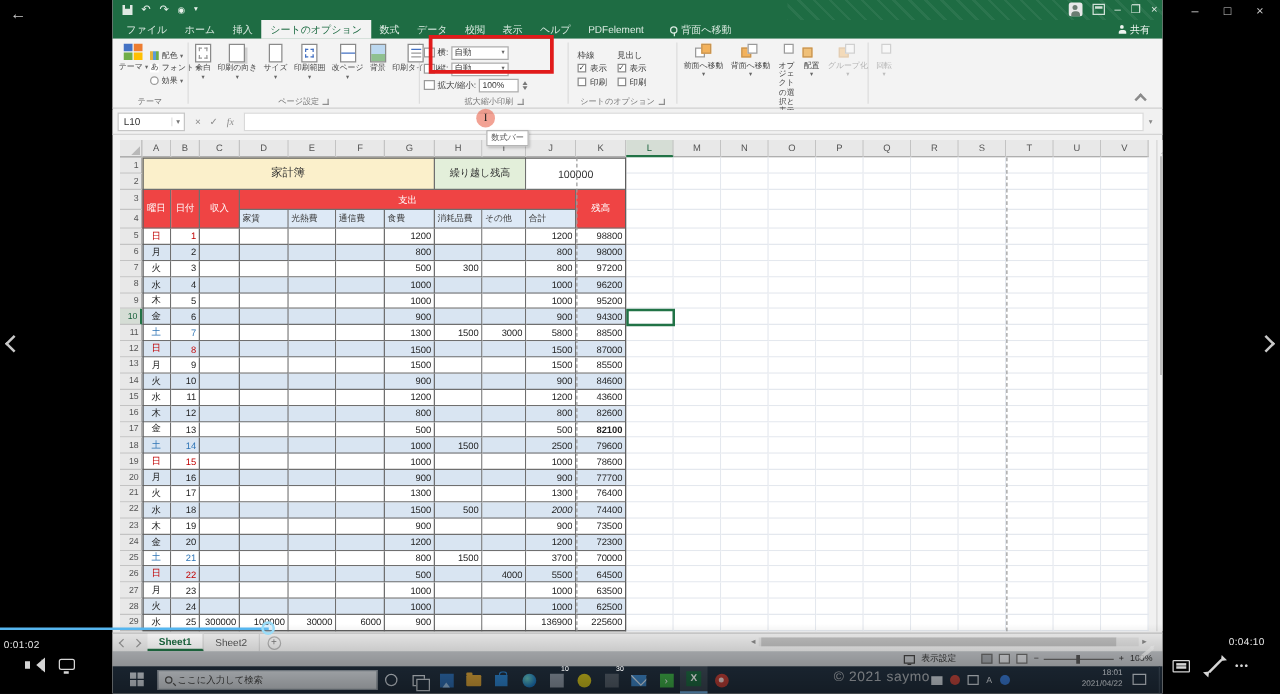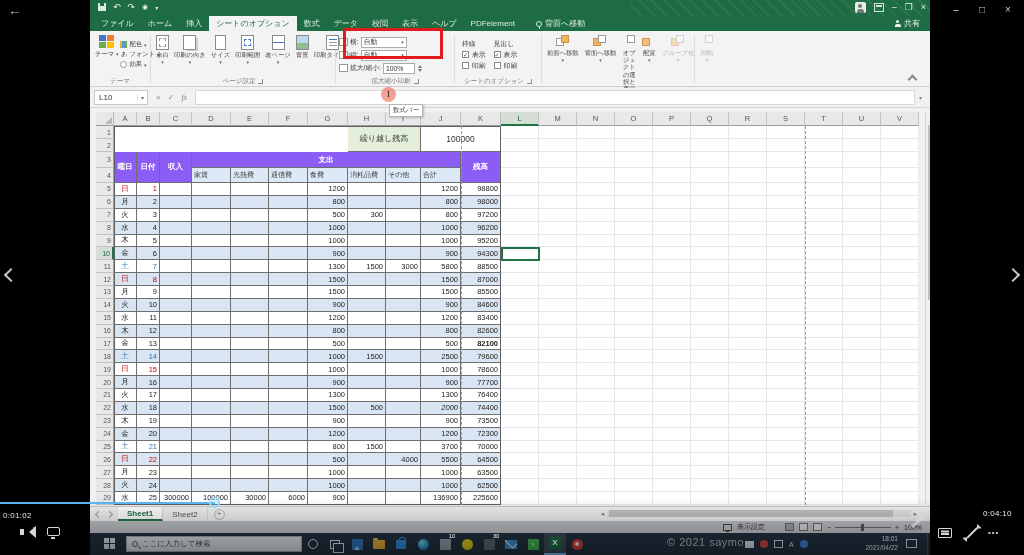--- a/index.html
+++ b/index.html
@@ -130,21 +130,21 @@
   .rh.sel{background:#d5ddd5;color:#17603a;border-right:2px solid #217346;}
   .ec{background:#fff;border-right:1px solid #e4e8ee;border-bottom:1px solid #e4e8ee;}
   .tc{font-size:7.5px;color:#222;border-right:1px solid #6f6f6f;border-bottom:1px solid #6f6f6f;display:flex;align-items:center;background:#fff;}
   .tc.z{background:#d9e5f2;}
   .tc.day{justify-content:center;}
   .tc.num{justify-content:flex-end;padding-right:2px;}
   .mc{border-right:1px solid #6f6f6f;border-bottom:1px solid #6f6f6f;display:flex;align-items:center;justify-content:center;font-size:8px;color:#333;}
   .mc.yellow{background:#fbf0cb;font-size:9px;}
   .mc.green{background:#e3efda;}
   .mc.white{background:#fff;font-size:8.5px;}
-  .mc.hdr{background:#8b5cf6;color:#fff;font-size:7.5px;font-weight:bold;}
+  .mc.hdr{background:#ef4444;color:#fff;font-size:7.5px;font-weight:normal;}
   .mc.sub{background:#dde9f6;color:#3b3b3b;font-size:7px;justify-content:flex-start;padding-left:2px;font-weight:normal;}
   .toutline{position:absolute;left:18px;top:14px;width:387px;height:379px;border:1px solid #5f5f5f;pointer-events:none;}
   .pbreak{position:absolute;top:14px;height:379px;width:0;border-left:1px dashed #9a9a9a;pointer-events:none;}
   .selbox{position:absolute;left:405px;top:135.4px;width:39px;height:13.5px;border:2px solid #217346;background:transparent;z-index:5;}
 
   
   .vscroll{position:absolute;left:835px;top:112px;width:11px;height:393px;background:#f1f1f1;border-left:1px solid #d6d6d6;}
   .vthumb{position:absolute;left:2px;top:13px;width:7px;height:175px;background:#c1c1c1;}
   .varrow{position:absolute;left:3px;width:0;height:0;border:3px solid transparent;}
   .va-up{top:4px;border-bottom:4px solid #8a8a8a;}
@@ -523,20 +523,21 @@
         <div class="rh" style="grid-area: 21 / 1;">20</div>
         <div class="rh" style="grid-area: 22 / 1;">21</div>
         <div class="rh" style="grid-area: 23 / 1;">22</div>
         <div class="rh" style="grid-area: 24 / 1;">23</div>
         <div class="rh" style="grid-area: 25 / 1;">24</div>
         <div class="rh" style="grid-area: 26 / 1;">25</div>
         <div class="rh" style="grid-area: 27 / 1;">26</div>
         <div class="rh" style="grid-area: 28 / 1;">27</div>
         <div class="rh" style="grid-area: 29 / 1;">28</div>
         <div class="rh" style="grid-area: 30 / 1;">29</div>
+        <div class="mc yellow" style="grid-area: 2 / 2 / 4 / 9;">家計簿</div>
         <div class="mc green" style="grid-area: 2 / 9 / 4 / 11;">繰り越し残高</div>
         <div class="mc white" style="grid-area: 2 / 11 / 4 / 13;">100000</div>
         <div class="mc hdr" style="grid-area: 4 / 2 / 6 / 3;">曜日</div>
         <div class="mc hdr" style="grid-area: 4 / 3 / 6 / 4;">日付</div>
         <div class="mc hdr" style="grid-area: 4 / 4 / 6 / 5;">収入</div>
         <div class="mc hdr" style="grid-area: 4 / 5 / 5 / 12;">支出</div>
         <div class="mc hdr" style="grid-area: 4 / 12 / 6 / 13;">残高</div>
         <div class="mc sub" style="grid-area: 5 / 5;">家賃</div>
         <div class="mc sub" style="grid-area: 5 / 6;">光熱費</div>
         <div class="mc sub" style="grid-area: 5 / 7;">通信費</div>
@@ -657,21 +658,21 @@
         <div class="tc day" style="grid-area: 16 / 2;">水</div>
         <div class="tc num" style="grid-area: 16 / 3;">11</div>
         <div class="tc num" style="grid-area: 16 / 4;"></div>
         <div class="tc num" style="grid-area: 16 / 5;"></div>
         <div class="tc num" style="grid-area: 16 / 6;"></div>
         <div class="tc num" style="grid-area: 16 / 7;"></div>
         <div class="tc num" style="grid-area: 16 / 8;">1200</div>
         <div class="tc num" style="grid-area: 16 / 9;"></div>
         <div class="tc num" style="grid-area: 16 / 10;"></div>
         <div class="tc num" style="grid-area: 16 / 11;">1200</div>
-        <div class="tc num" style="grid-area: 16 / 12;">83400</div>
+        <div class="tc num" style="grid-area: 16 / 12;">43600</div>
         <div class="tc z day" style="grid-area: 17 / 2;">木</div>
         <div class="tc z num" style="grid-area: 17 / 3;">12</div>
         <div class="tc z num" style="grid-area: 17 / 4;"></div>
         <div class="tc z num" style="grid-area: 17 / 5;"></div>
         <div class="tc z num" style="grid-area: 17 / 6;"></div>
         <div class="tc z num" style="grid-area: 17 / 7;"></div>
         <div class="tc z num" style="grid-area: 17 / 8;">800</div>
         <div class="tc z num" style="grid-area: 17 / 9;"></div>
         <div class="tc z num" style="grid-area: 17 / 10;"></div>
         <div class="tc z num" style="grid-area: 17 / 11;">800</div>

